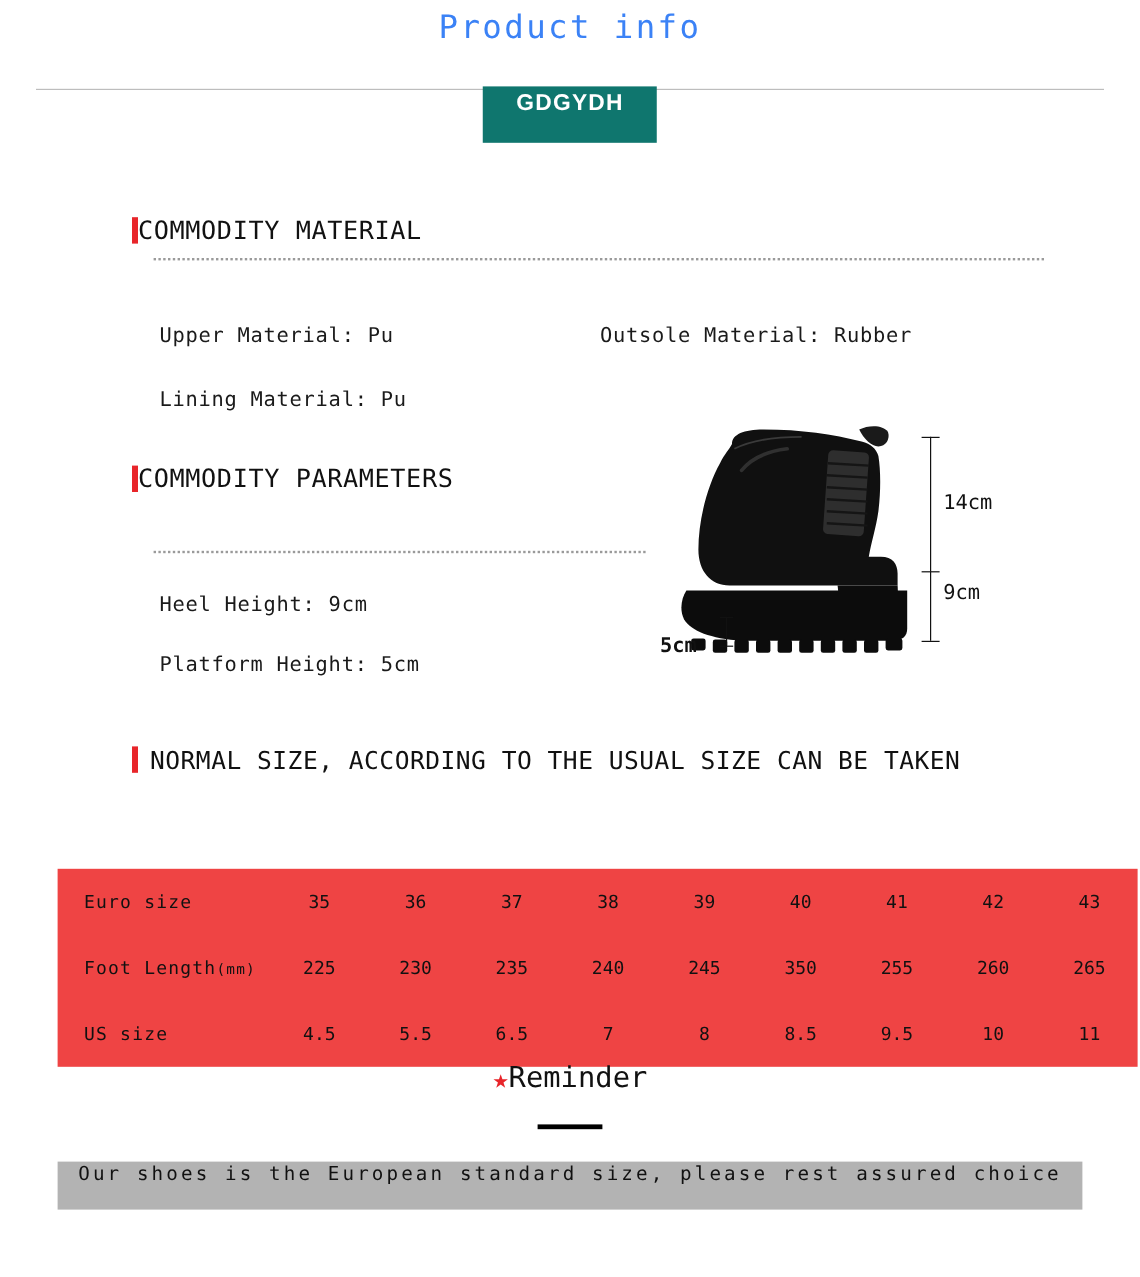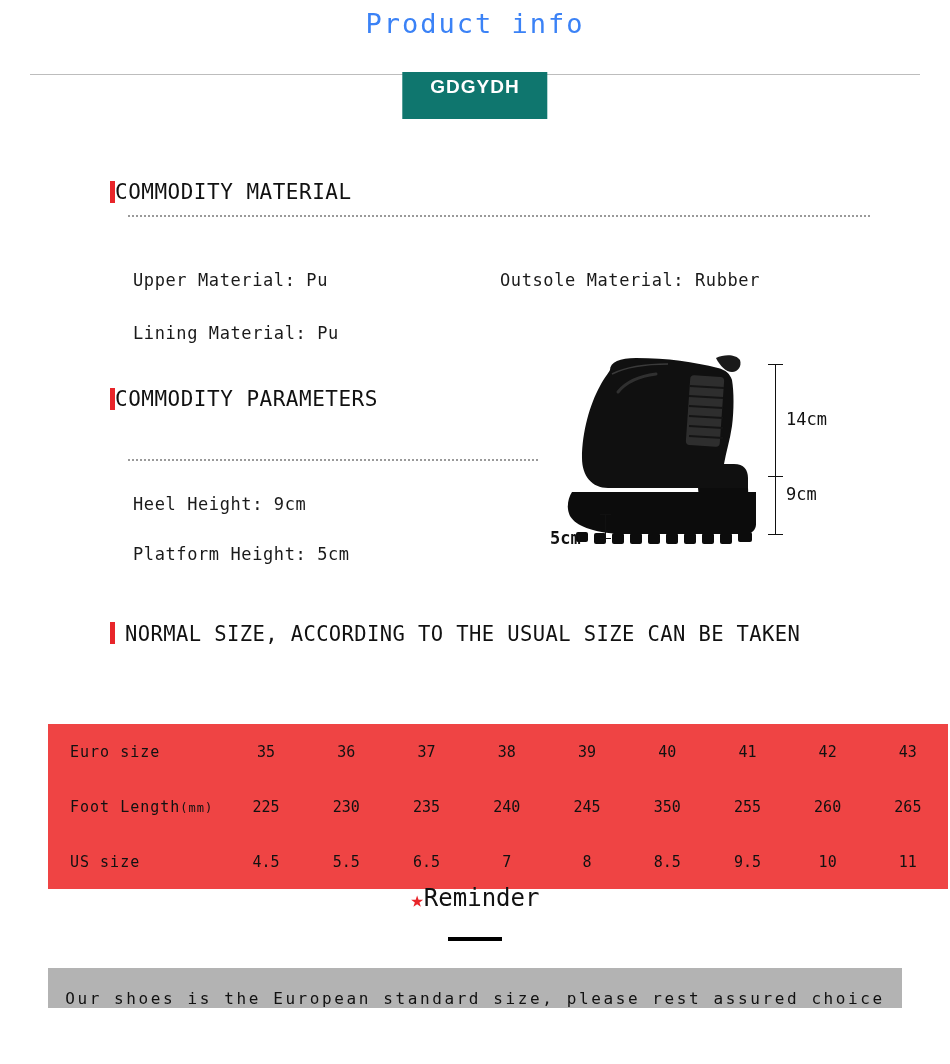--- a/index.html
+++ b/index.html
@@ -183,21 +183,21 @@
     background: #000000;
   }
   .footer-band {
     position: absolute;
     left: 48px;
     top: 968px;
     width: 854px;
     height: 40px;
     background: #b3b3b3;
     display: flex;
-    align-items: flex-end;
+    align-items: flex-start;
     justify-content: center;
   }
   .footer-band .txt {
     font-family: "DejaVu Sans Mono", monospace;
     font-size: 16px;
     color: #111111;
     letter-spacing: 2.6px;
     white-space: nowrap;
   }
 </style>

